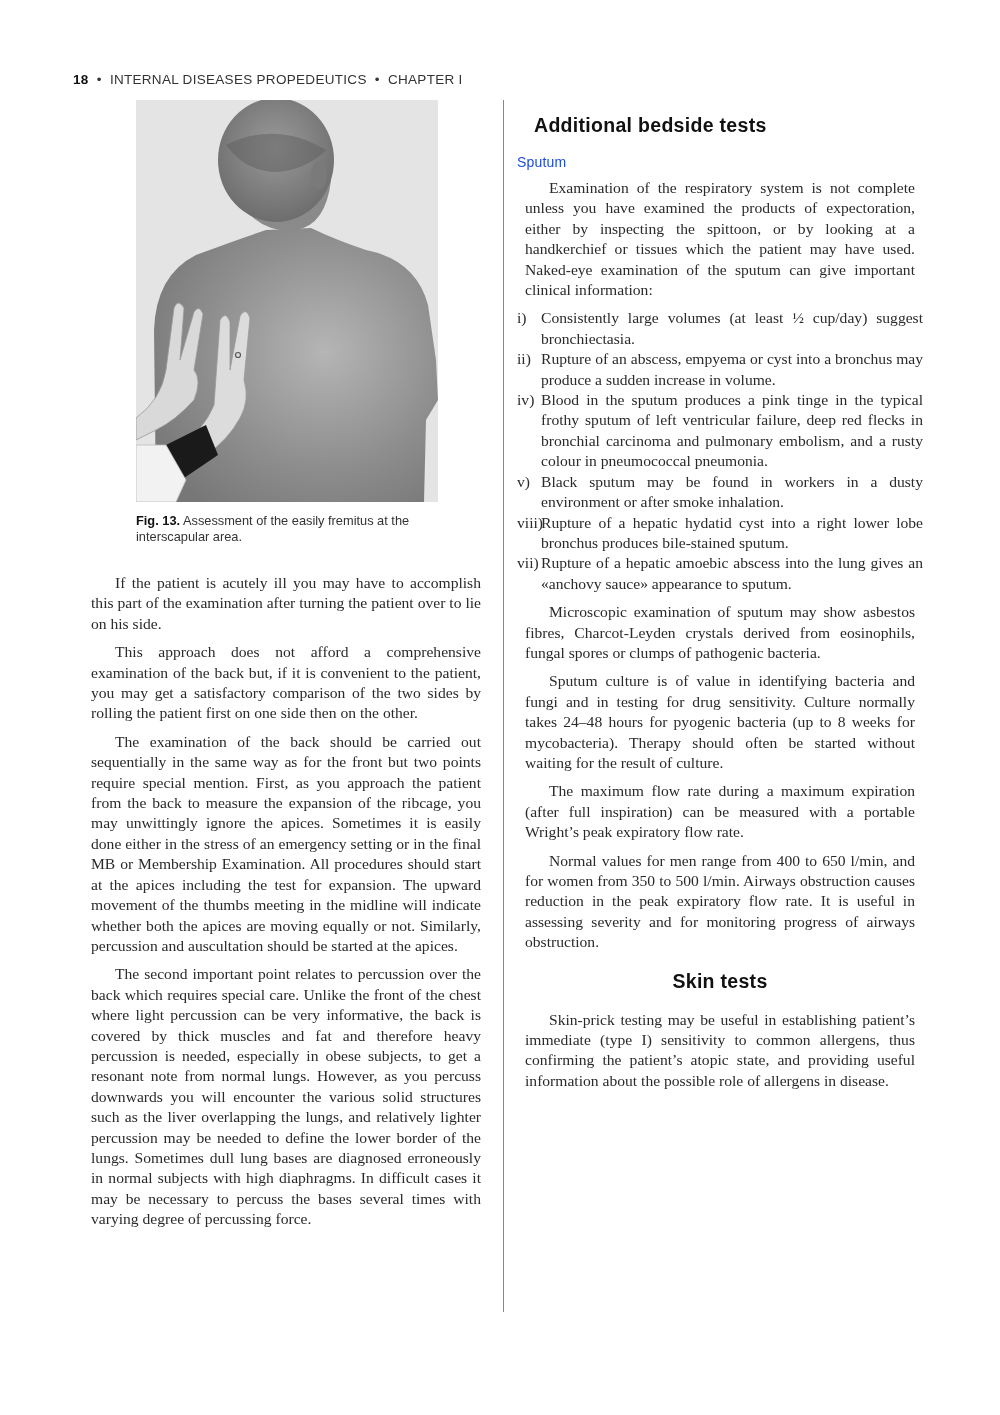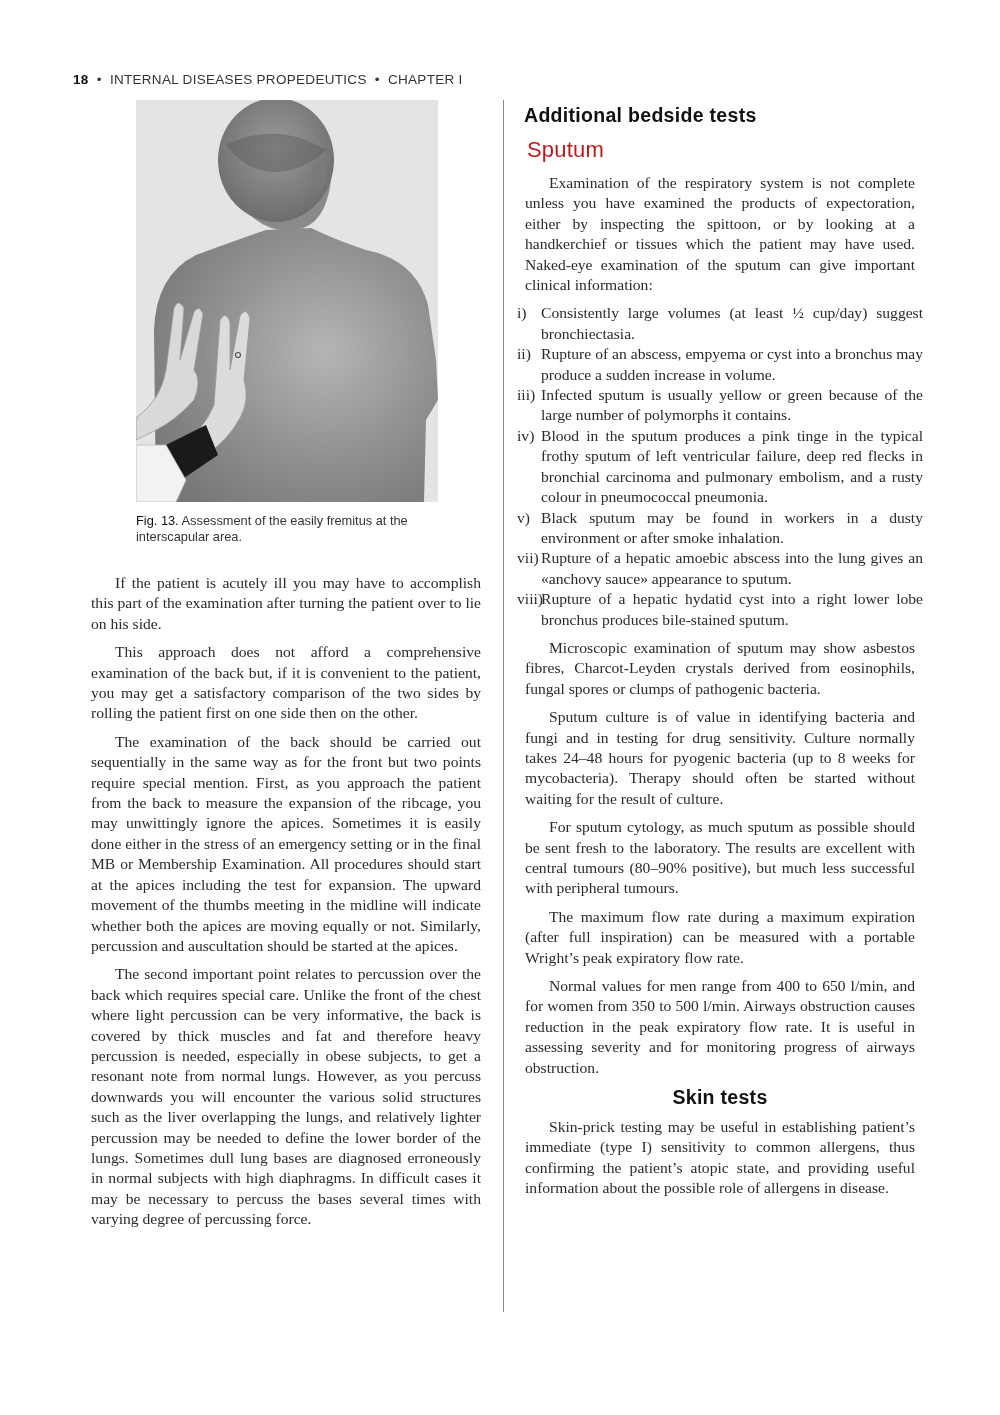--- a/index.html
+++ b/index.html
@@ -20,37 +20,37 @@
   .photo {
     position: relative; margin-left: 53px; width: 302px; height: 402px;
     background: #e6e6e6; overflow: hidden;
   }
   .photo svg { display: block; }
   .caption {
     margin: 11px 0 0 53px; width: 310px;
     font-family: "Liberation Sans", "DejaVu Sans", sans-serif;
     font-size: 12.8px; line-height: 16px; color: #333;
   }
-  .caption .fig-label { font-weight: normal; color: #111; }
+  .caption .fig-label { font-weight: bold; color: #111; }
 
   .body-text {
     font-family: "Liberation Serif", "DejaVu Serif", serif;
     font-size: 15.6px; line-height: 20.4px; color: #2a2a2a;
     text-align: justify; hyphens: manual;
   }
   .body-text p { margin: 8px; text-indent: 24px; }
   .left-col .body-text { margin-top: 28px; }
 
   h2.section {
     font-family: "Liberation Sans", "DejaVu Sans", sans-serif;
-    font-weight: bold; font-size: 19.5px; color: #111; margin: 7px; letter-spacing: 0.3px;
+    font-weight: bold; font-size: 19.5px; color: #111; margin: 17px; letter-spacing: 0.3px;
   }
   h3.subsection {
     font-family: "Liberation Sans", "DejaVu Sans", sans-serif;
-    font-weight: normal; font-size: 22px; color: #b91c1c; margin: 10px; letter-spacing: 0.2px;
+    font-weight: normal; font-size: 14px; color: #1d4ed8; margin: 0; letter-spacing: 0.2px;
   }
   .sec-head-1 { margin-top: 0; }
   .sub-head-1 { margin-top: 8px; margin-bottom: 9px; }
   .sub-head-2 { margin-top: 20px; margin-bottom: 9px; }
   .sec-head-2 { margin-top: 22px; margin-bottom: 12px; text-align: center; }
 
   ol.sputum-list { list-style: none; margin: 0; padding: 0; }
   ol.sputum-list li {
     position: relative; padding-left: 24px; text-align: justify;
   }
@@ -128,43 +128,38 @@
     <ol class="sputum-list">
       <li>
           <span class="marker">i)</span>
           <span class="txt">Consistently large volumes (at least ½ cup/day) suggest bronchiectasia.</span>
         </li>
       <li>
           <span class="marker">ii)</span>
           <span class="txt">Rupture of an abscess, empyema or cyst into a bronchus may produce a sudden increase in volume.</span>
         </li>
       <li>
-          <span class="marker">iii)</span>
-          <span class="txt">Infected sputum is usually yellow or green because of the large number of polymorphs it contains.</span>
-        </li>
-      <li>
           <span class="marker">iv)</span>
           <span class="txt">Blood in the sputum produces a pink tinge in the typical frothy sputum of left ventricular failure, deep red flecks in bronchial carcinoma and pulmonary embolism, and a rusty colour in pneumococcal pneumonia.</span>
         </li>
       <li>
           <span class="marker">v)</span>
           <span class="txt">Black sputum may be found in workers in a dusty environment or after smoke inhalation.</span>
         </li>
       <li>
+          <span class="marker">viii)</span>
+          <span class="txt">Rupture of a hepatic hydatid cyst into a right lower lobe bronchus produces bile-stained sputum.</span>
+        </li>
+      <li>
           <span class="marker">vii)</span>
           <span class="txt">Rupture of a hepatic amoebic abscess into the lung gives an «anchovy sauce» appearance to sputum.</span>
-        </li>
-      <li>
-          <span class="marker">viii)</span>
-          <span class="txt">Rupture of a hepatic hydatid cyst into a right lower lobe bronchus produces bile-stained sputum.</span>
         </li>
     </ol>
     <p>Microscopic examination of sputum may show asbestos fibres, Charcot-Leyden crystals derived from eosinophils, fungal spores or clumps of pathogenic bacteria.</p>
     <p>Sputum culture is of value in identifying bacteria and fungi and in testing for drug sensitivity. Culture normally takes 24–48 hours for pyogenic bacteria (up to 8 weeks for mycobacteria). Therapy should often be started without waiting for the result of culture.</p>
-    <p>For sputum cytology, as much sputum as possible should be sent fresh to the laboratory. The results are excellent with central tumours (80–90% positive), but much less successful with peripheral tumours.</p>
   </div>
 
   <div class="body-text">
     <p>The maximum flow rate during a maximum expiration (after full inspiration) can be measured with a portable Wright’s peak expiratory flow rate.</p>
     <p>Normal values for men range from 400 to 650 l/min, and for women from 350 to 500 l/min. Airways obstruction causes reduction in the peak expiratory flow rate. It is useful in assessing severity and for monitoring progress of airways obstruction.</p>
   </div>
 
   <h2 class="section sec-head-2">Skin tests</h2>
   <div class="body-text">
     <p>Skin-prick testing may be useful in establishing patient’s immediate (type I) sensitivity to common allergens, thus confirming the patient’s atopic state, and providing useful information about the possible role of allergens in disease.</p>

